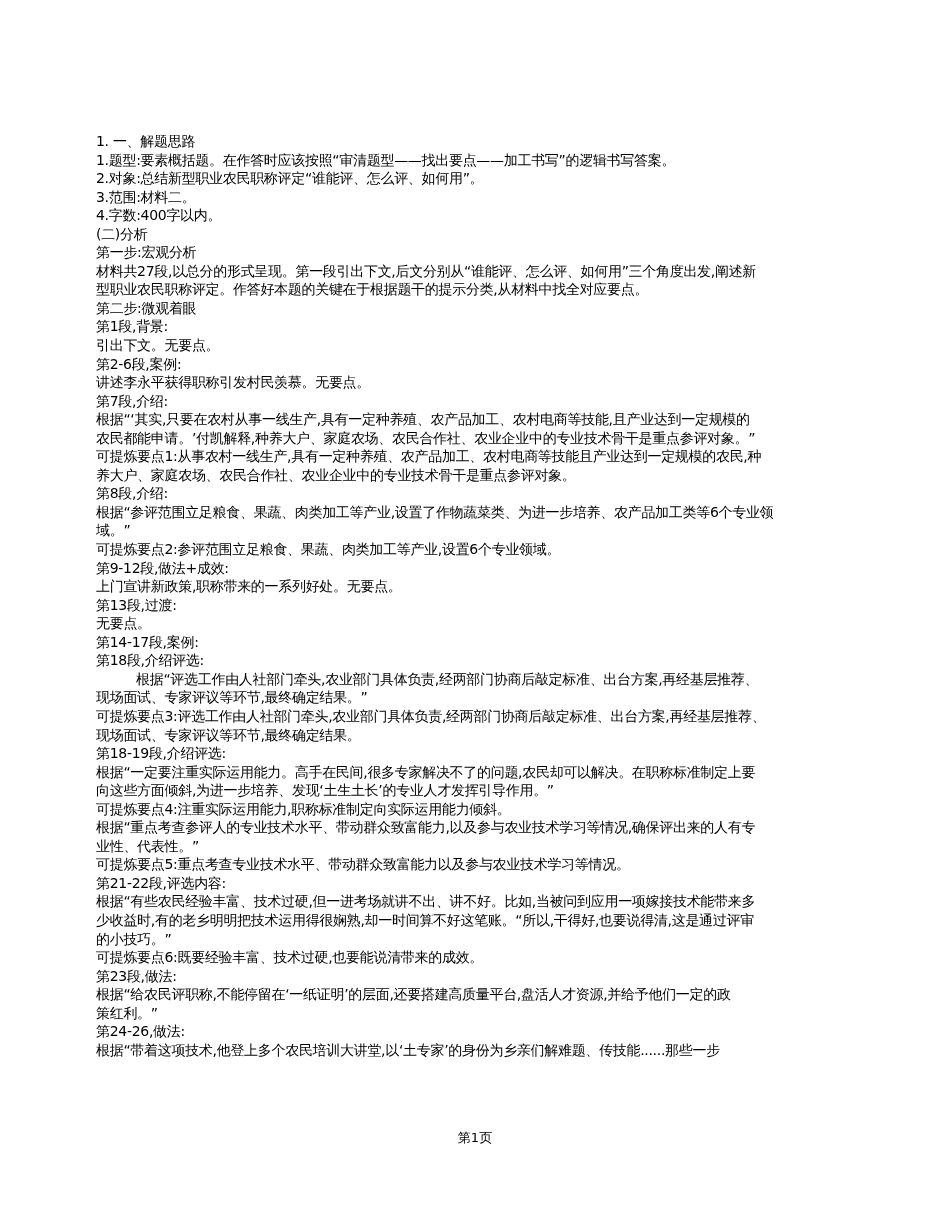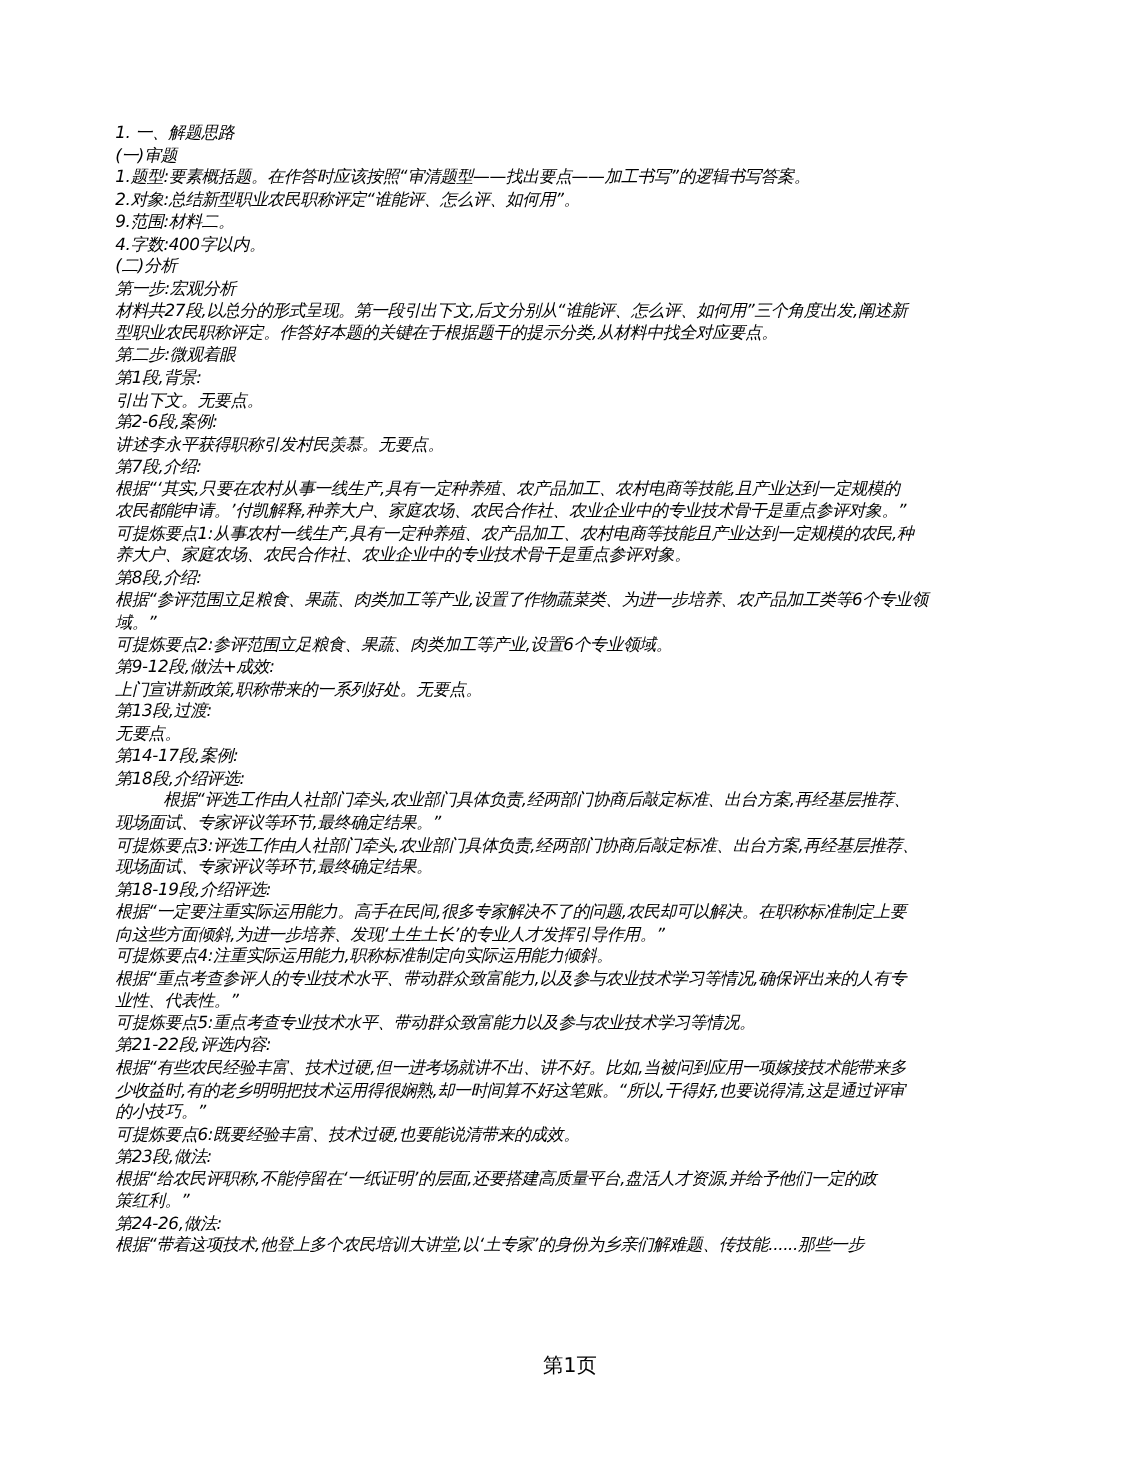--- a/index.html
+++ b/index.html
@@ -1,32 +1,31 @@
 <!DOCTYPE html>
 <html><head>
 <meta charset="utf-8">
 <style>
   html, body { margin: 0; padding: 0; background: #ffffff; }
   body { width: 950px; height: 1230px; position: relative; overflow: hidden;
          font-family: "DejaVu Sans", sans-serif; color: #000; }
-  .page { position: absolute; left: 96px; top: 102px; width: 775px; font-style: italic; }
+  .page { position: absolute; left: 96px; top: 132px; width: 775px; }
   .line { font-size: 14px; line-height: 18.55px; white-space: pre-wrap; word-break: break-all; letter-spacing: -0.3px; }
   .indent { padding-left: 40px; }
   .footer { position: absolute; top: 1129px; left: 0; width: 950px; text-align: center;
-            font-size: 17px; line-height: 18px; }
+            font-size: 13px; line-height: 18px; }
 </style>
 </head>
 <body>
 
 <div class="page" id="doc">
     <div class="line">1. 一、解题思路</div>
-    <div class="line">(一)审题</div>
     <div class="line">1.题型:要素概括题。在作答时应该按照“审清题型——找出要点——加工书写”的逻辑书写答案。</div>
     <div class="line">2.对象:总结新型职业农民职称评定“谁能评、怎么评、如何用”。</div>
-    <div class="line">9.范围:材料二。</div>
+    <div class="line">3.范围:材料二。</div>
     <div class="line">4.字数:400字以内。</div>
     <div class="line">(二)分析</div>
     <div class="line">第一步:宏观分析</div>
     <div class="line">材料共27段,以总分的形式呈现。第一段引出下文,后文分别从“谁能评、怎么评、如何用”三个角度出发,阐述新</div>
     <div class="line">型职业农民职称评定。作答好本题的关键在于根据题干的提示分类,从材料中找全对应要点。</div>
     <div class="line">第二步:微观着眼</div>
     <div class="line">第1段,背景:</div>
     <div class="line">引出下文。无要点。</div>
     <div class="line">第2-6段,案例:</div>
     <div class="line">讲述李永平获得职称引发村民羡慕。无要点。</div>

